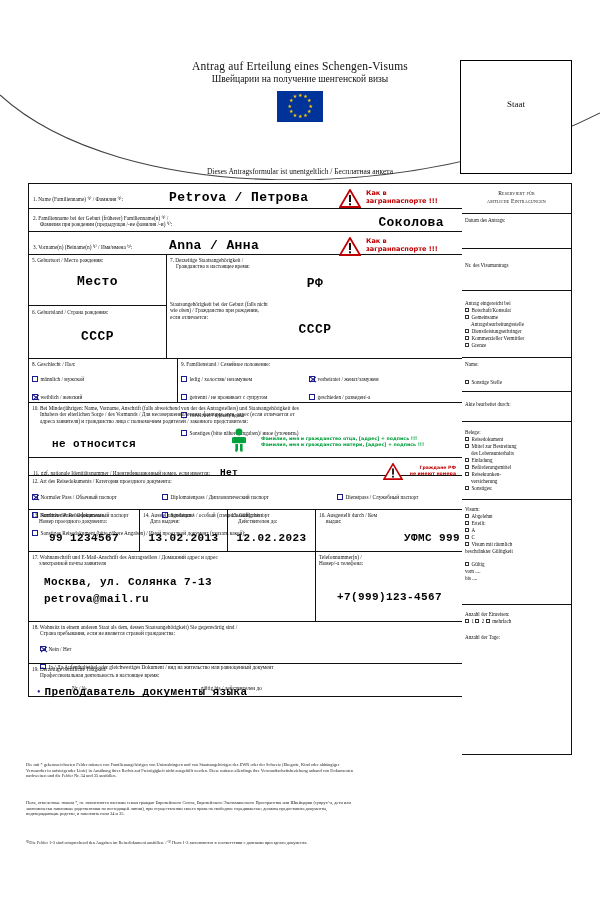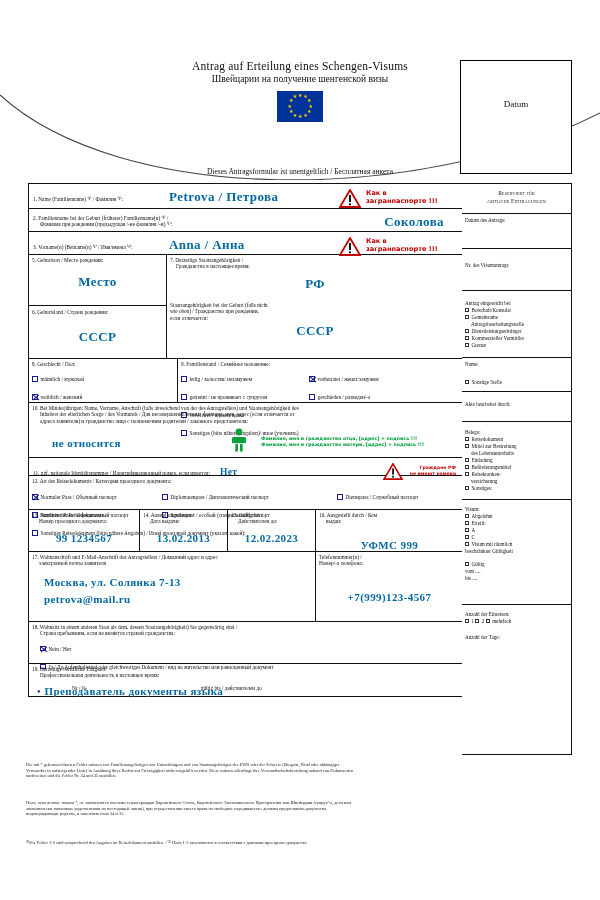--- a/index.html
+++ b/index.html
@@ -31,21 +31,21 @@
   .side{position:absolute;left:462px;top:183px;width:110px;height:572px;
         border:1.2px solid #111;border-left:none;background:#fff;box-sizing:border-box;}
 
   .row{border-bottom:1px solid #111;position:relative;box-sizing:border-box;}
   .row:last-child{border-bottom:none;}
   .cell{position:relative;box-sizing:border-box;padding:2px 3px;}
   .vsplit{display:flex;}
   .vsplit>.cell+.cell{border-left:1px solid #111;}
 
   .lbl{font-size:5.3px;line-height:6.4px;font-family:"Liberation Serif",serif;}
-  .ans{font-family:Liberation Serif, serif;font-weight:bold;color:#0369a1;
+  .ans{font-family:Liberation Mono, monospace;font-weight:bold;color:#000000;
        font-size:13px;letter-spacing:.4px;}
   .ans.sm{font-size:11px;}
   .ans.xs{font-size:9.5px;}
 
   
   .warn{display:inline-block;position:relative;width:20px;height:17px;vertical-align:middle;}
   .warn svg{display:block;}
   .warntxt{color:#c00000;font-family:"DejaVu Sans",sans-serif;font-weight:bold;
            font-size:6.6px;line-height:8px;display:inline-block;vertical-align:middle;
            margin-left:3px;}
@@ -99,21 +99,21 @@
         <span class="star" style="left: 15.75px; top: 22.5933px;">★</span>
         <span class="star" style="left: 11.9067px; top: 18.75px;">★</span>
         <span class="star" style="left: 10.5px; top: 13.5px;">★</span>
         <span class="star" style="left: 11.9067px; top: 8.25px;">★</span>
         <span class="star" style="left: 15.75px; top: 4.40673px;">★</span>
       </div>
   </div>
   <div class="freeline">Dieses Antragsformular ist unentgeltlich / Бесплатная анкета</div>
 
   <div class="photobox">
-    <span>Datum</span>
+    <span>Staat</span>
   </div>
 
   <div class="form">
 
     <div class="row" style="height:25px;">
       <div class="cell" style="height:100%;">
         <table style="width:100%;border-collapse:collapse;">
             <tbody>
               <tr>
           <td style="width:134px;vertical-align:middle;">
@@ -311,21 +311,21 @@
         <div class="ans sm" style="margin-top:7px;text-align:center;">13.02.2013</div>
       </div>
       <div class="cell" style="width:88px;">
         <div class="lbl">15. Gültig bis /</div>
         <div class="lbl" style="padding-left:7px;">Действителен до:</div>
         <div class="ans sm" style="margin-top:7px;text-align:center;">12.02.2023</div>
       </div>
       <div class="cell" style="flex:1;">
         <div class="lbl">16. Ausgestellt durch / Кем</div>
         <div class="lbl" style="padding-left:7px;">выдан:</div>
-        <div class="ans sm" style="margin-top:14px;text-align:center;">УФМС  999</div>
+        <div class="ans sm" style="margin-top:7px;text-align:right;">УФМС  999</div>
       </div>
     </div>
 
     <div class="row vsplit" style="height:70px;">
       <div class="cell" style="width:286px;">
         <div class="lbl">17. Wohnanschrift und E-Mail-Anschrift des Antragstellers / Домашний адрес и адрес</div>
         <div class="lbl" style="padding-left:7px;">электронной почты заявителя</div>
         <div class="ans sm" style="margin-top:9px;padding-left:12px;">Москва, ул. Солянка 7-13</div>
         <div class="ans sm" style="margin-top:5px;padding-left:12px;">petrova@mail.ru</div>
       </div>

